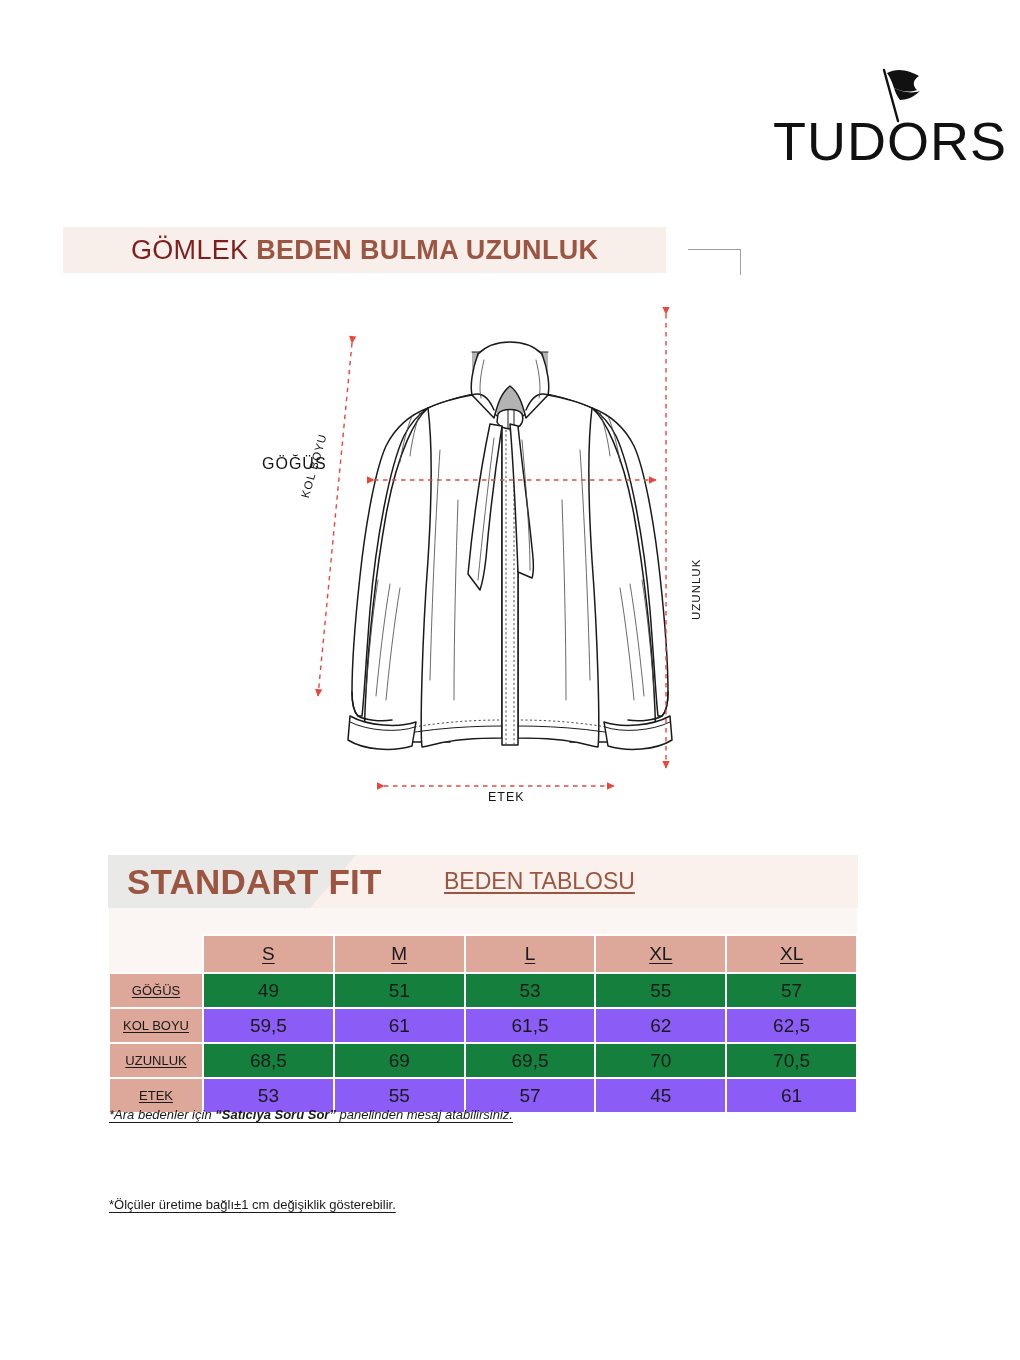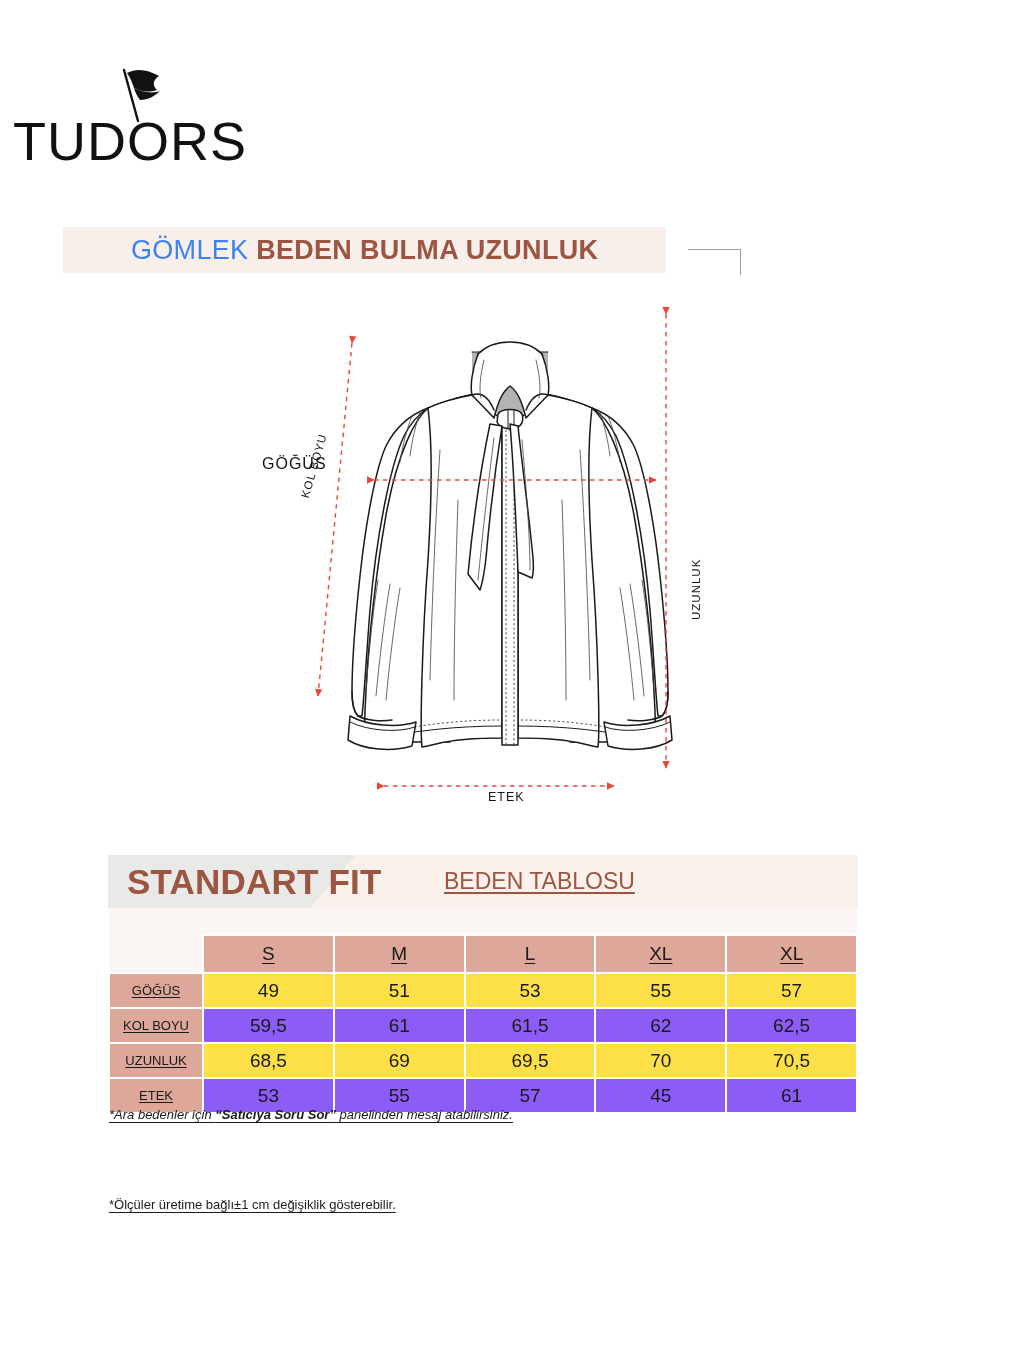--- a/index.html
+++ b/index.html
@@ -18,21 +18,21 @@
 
   
   .logo-wrap {
     position: absolute;
     top: 62px;
     left: 0;
     width: 1020px;
     height: 110px;
     display: flex;
     align-items: flex-end;
-    justify-content: flex-start;
+    justify-content: flex-end;
   }
   .logo-inner {
     position: relative;
     width: 260px;
     height: 105px;
   }
   .logo-text {
     position: absolute;
     bottom: 0;
     left: 0;
@@ -66,21 +66,21 @@
     position: absolute;
     left: 131px;
     top: 228px;
     height: 44px;
     line-height: 44px;
     font-size: 27px;
     color: #9e5e49;
     white-space: nowrap;
     letter-spacing: 0.3px;
   }
-  .title-light { font-weight: 400; color: #3b82f6; }
+  .title-light { font-weight: 400; color: #7f1d1d; }
   .title-bold  { font-weight: 700; color: #9b5540; }
 
   .title-bracket {
     position: absolute;
     left: 688px;
     top: 249px;
     width: 53px;
     height: 26px;
   }
   .title-bracket .h {
@@ -216,21 +216,21 @@
     width: 94px;
   }
   .row-label span {
     text-decoration: underline;
     text-underline-offset: 2px;
   }
   .data-cell {
     height: 33px;
     font-size: 19px;
     color: #1a1a1a;
-    background: #fde047;
+    background: #15803d;
   }
   tr.alt .data-cell { background: #8b5cf6; }
   tr.alt .row-label { background: #dda799; }
 
   
   .note {
     position: absolute;
     left: 109px;
     font-size: 13px;
     color: #1a1a1a;

